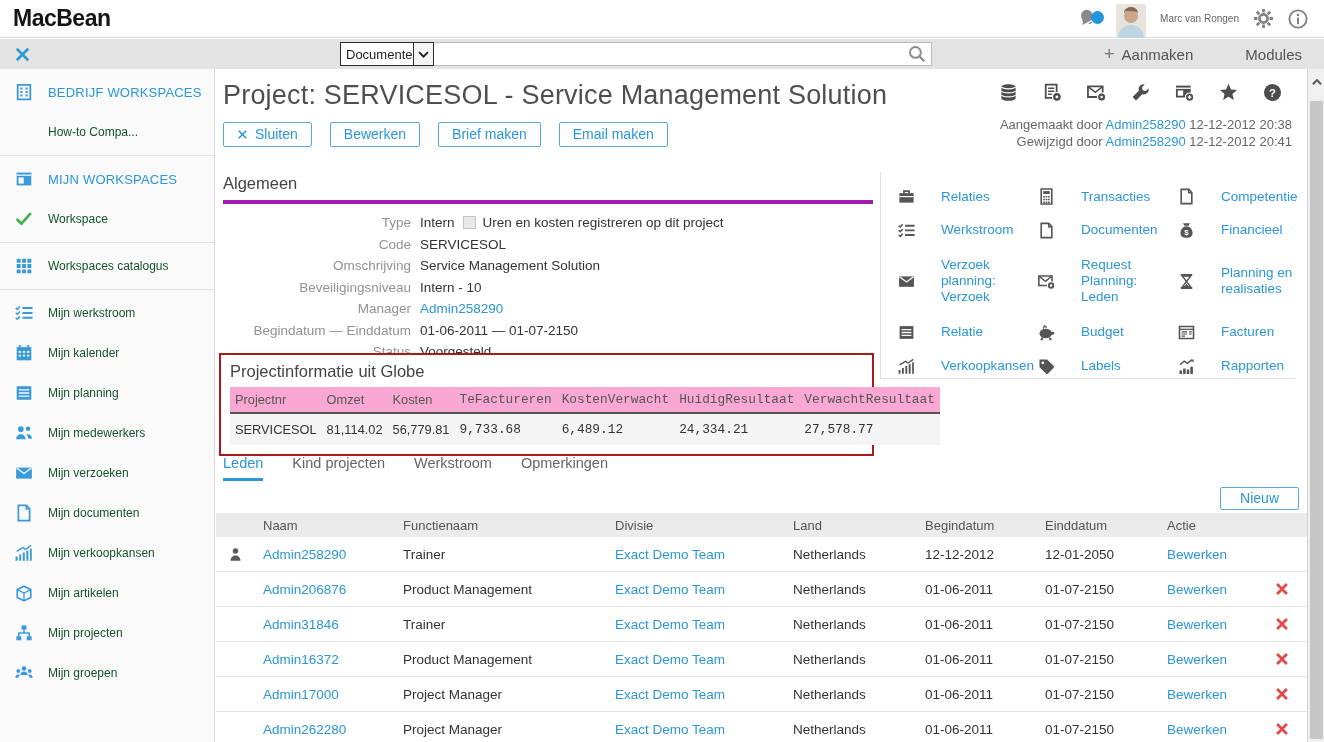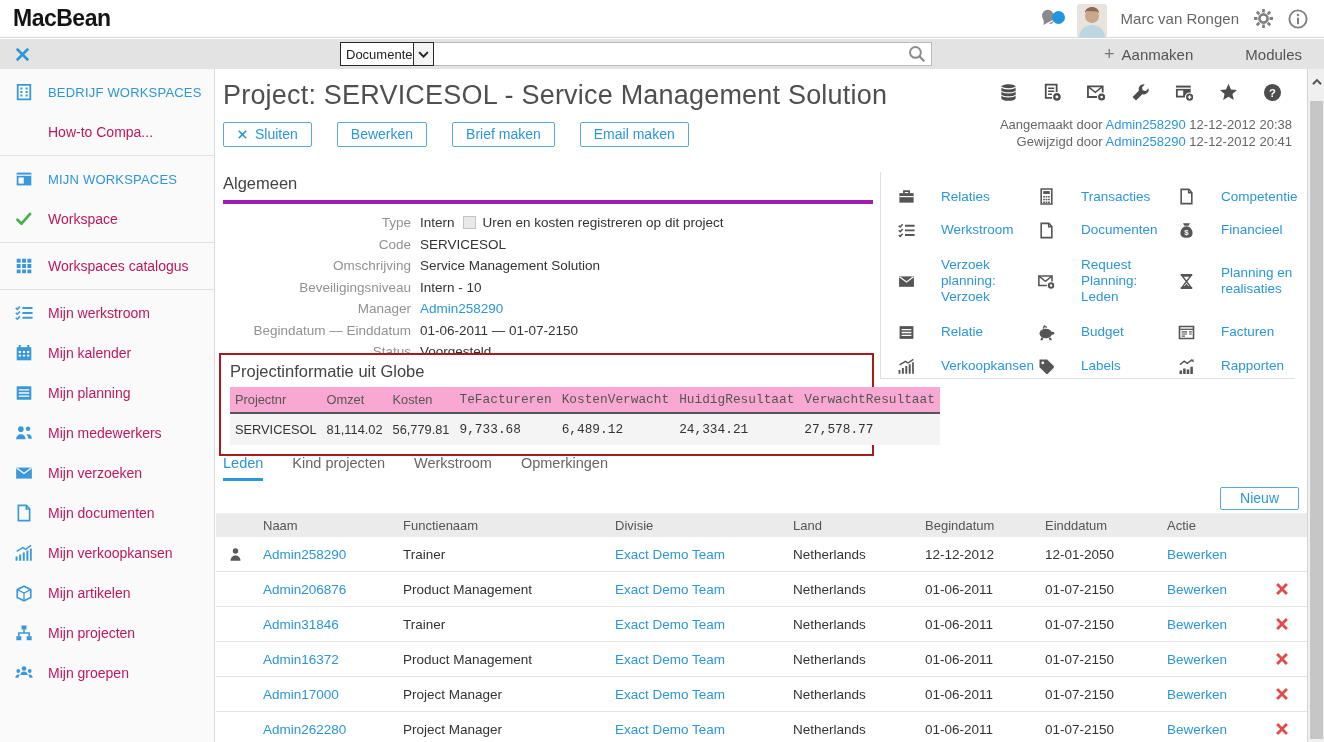--- a/index.html
+++ b/index.html
@@ -11,21 +11,21 @@
   .ic svg { display:block; }
 
   
   #topbar { position:absolute; top:0; left:0; width:100%; height:38px; background:#fff; border-bottom:1px solid #d8d8d8; display:flex; align-items:center; }
   #logo { font-size:23px; font-weight:bold; color:#141414; margin-left:13px; letter-spacing:-0.5px; }
   #top-right { margin-left:auto; display:flex; align-items:center; gap:14px; padding-right:16px; }
   #bell-wrap { position:relative; width:24px; height:22px; color:#8a8a8a; cursor:pointer; }
   #bell-wrap .ic { transform:rotate(-28deg); }
   #bell-badge { position:absolute; right:-2px; top:3px; width:13px; height:13px; border-radius:50%; }
   #avatar { width:30px; height:34px; border-radius:3px; overflow:hidden; cursor:pointer; margin-top:4px; }
-  #user-name { font-size:15px; color:#666; cursor:pointer; }
+  #user-name { font-size:10px; color:#666; cursor:pointer; }
   .hdr-ic { color:#808080; cursor:pointer; }
 
   
   #navbar { position:absolute; top:39px; left:0; width:100%; height:30px; background:#e3e3e3; display:flex; align-items:center; }
   #close-ws { margin-left:14px; color:#2b96d9; cursor:pointer; }
   #searchgroup { position:absolute; left:340px; top:3px; width:592px; height:24px; display:flex; }
   #scope-select { display:flex; align-items:center; height:24px; background:#fff; border:1px solid #2a2a2a; cursor:pointer; }
   #scope-select .txt { font-size:13px; color:#222; padding:0 2px 0 5px; width:72px; overflow:hidden; white-space:nowrap; }
   #scope-select .arrow { width:20px; height:22px; border-left:1px solid #2a2a2a; display:flex; align-items:center; justify-content:center; color:#222; background:#f4f4f4; }
   #search-input { flex:1; height:24px; border:1px solid #bbb; border-left:none; background:#fff; font-size:13px; padding:0 28px 0 8px; outline:none; }
@@ -33,29 +33,29 @@
   #nav-right { margin-left:auto; display:flex; align-items:center; gap:52px; padding-right:22px; }
   .nav-act { font-size:15px; color:#555; cursor:pointer; display:flex; align-items:center; gap:7px; }
   .nav-act .plus { font-size:18px; color:#777; font-weight:400; }
 
   
   #sidebar { position:absolute; top:69px; left:0; width:215px; height:673px; background:#fafafa; border-right:1px solid #d9d9d9; }
   .side-group { padding:3px 0; border-bottom:1px solid #e2e2e2; }
   .side-group:last-child { border-bottom:none; }
   .side-item { height:40px; display:flex; align-items:center; padding-left:15px; cursor:pointer; }
   .side-item .ic { width:18px; height:18px; color:#3a9ad9; flex:0 0 18px; margin-right:15px; }
-  .side-item .lbl { font-size:14px; color:#be185d; white-space:nowrap; }
+  .side-item .lbl { font-size:12px; color:#14532d; white-space:nowrap; }
   .side-item.hdr .lbl { color:#2b96d9; font-size:13px; letter-spacing:.2px; }
   .side-item.noicon { padding-left:48px; }
   .side-item .ic.green { color:#45b14a; }
 
   
   #main { position:absolute; top:69px; left:216px; width:1091px; height:673px; background:#fff; }
   #page-title { position:absolute; top:11px; left:7px; font-size:27px; font-weight:300; color:#4f4f4f; letter-spacing:.2px; }
-  #action-row { position:absolute; top:53px; left:7px; display:flex; gap:25px;align-items:center; }
+  #action-row { position:absolute; top:53px; left:7px; display:flex; gap:18px;align-items:center; }
   .act-btn { border:1px solid #59a9dd; color:#2b96d9; background:#fff; font-size:14px; font-family:inherit; padding:3px 13px 4px; border-radius:2px; cursor:pointer; display:flex; align-items:center; gap:7px; }
   .act-btn .ic { width:11px; height:11px; }
 
   #tool-icons { position:absolute; top:14px; right:25px; display:flex; gap:25px; color:#4d4d4d; }
   #tool-icons .ic { width:19px; height:19px; cursor:pointer; }
   #meta { position:absolute; top:47px; right:15px; text-align:right; font-size:13px; color:#666; line-height:17px; }
   #meta a { color:#2b96d9; text-decoration:none; cursor:pointer; }
 
   
   #algemeen { position:absolute; top:105px; left:7px; width:650px; }

